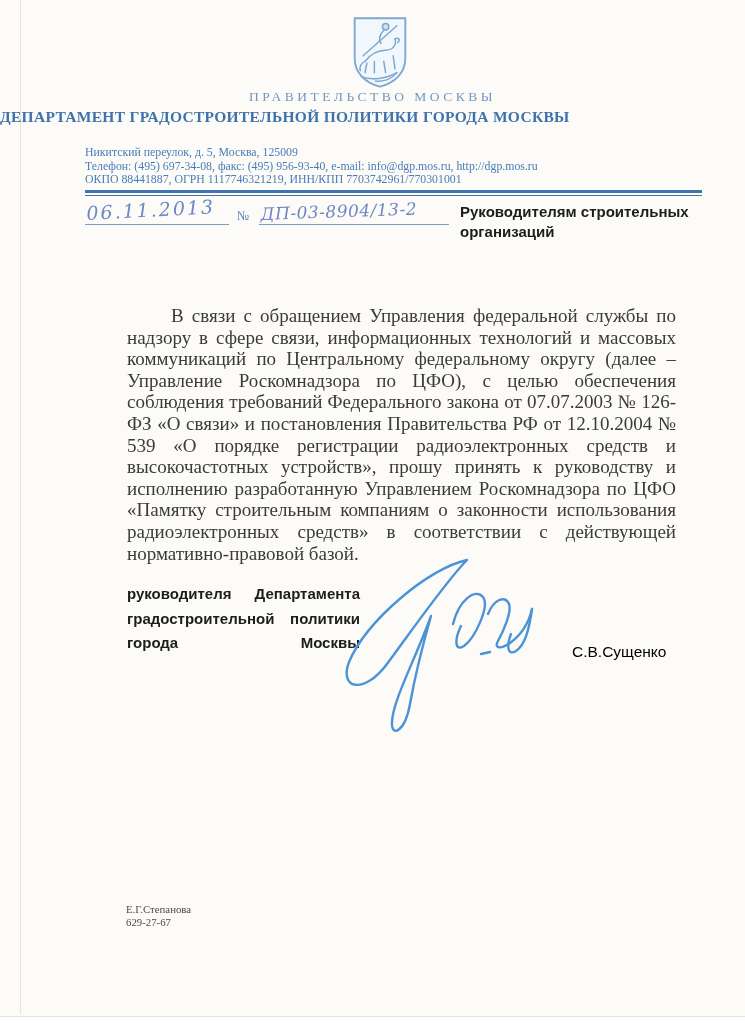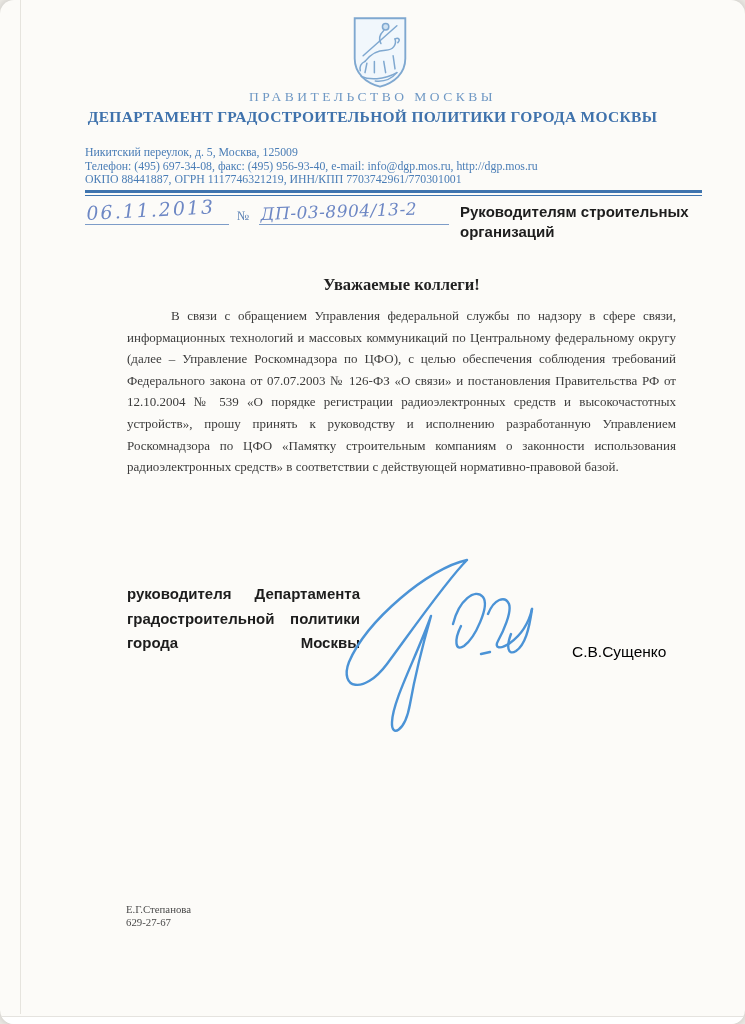--- a/index.html
+++ b/index.html
@@ -7,41 +7,40 @@
     background:#e9e7e2;
     font-family:"Liberation Serif", serif;
   }
   .page{
     position:relative;
     width:745px;height:1024px;
     margin:0 auto;
     background:#fcfbf8;
     overflow:hidden;
     box-shadow:0 0 6px rgba(0,0,0,.15);
-    border-radius:14px;
   }
   .scan-edge{
     position:absolute;left:20px;top:0;bottom:10px;width:1px;
     background:rgba(190,185,175,.35);
   }
   .scan-bottom{
     position:absolute;left:0;right:0;bottom:0;height:7px;background:#ffffff;
     border-top:1px solid rgba(190,185,175,.4);
   }
   
   .emblem{position:absolute;left:350px;top:13px;width:60px;height:78px;}
   .gov-line{
     position:absolute;left:0;top:89px;width:745px;
     text-align:center;
     font-size:13.5px;letter-spacing:3.5px;
     color:#6f98c4;
   }
   .dep-line{
     position:absolute;left:0;top:108px;width:745px;
-    text-align:center;
+    text-align:left;
     font-weight:bold;font-size:15.5px;letter-spacing:.3px;
     color:#3f72ac;
   }
   .addr-block{
     position:absolute;left:85px;top:146px;width:620px;
     font-size:11.8px;line-height:13.5px;
     color:#4a7db6;
   }
   .double-rule{
     position:absolute;left:85px;top:190px;width:617px;height:2px;
@@ -87,21 +86,21 @@
     color:#1d1d1d;
   }
   
   .salutation{
     position:absolute;left:127px;top:275px;width:549px;
     text-align:center;font-weight:bold;font-size:16.5px;
     color:#222;
   }
   .body-par{
     position:absolute;left:127px;top:305px;width:549px;
-    font-size:13px;line-height:21.6px;
+    font-size:19px;line-height:21.6px;
     text-align:justify;text-indent:44px;
     color:#3b3b3b;
   }
   .attachment{
     position:absolute;left:127px;top:528px;
     font-size:16px;color:#3b3b3b;
   }
   
   .position-block{
     position:absolute;left:127px;top:582px;width:233px;
@@ -166,21 +165,20 @@
       <span class="hand hand-num">ДП-03-8904/13-2</span>
     </span>
   </div>
 
 
   <div class="recipient">
     <div>Руководителям строительных</div>
     <div>организаций</div>
   </div>
 
-  <div class="salutation">Уважаемые коллеги!</div>
 
   <div class="body-par">В связи с обращением Управления федеральной службы по надзору в сфере связи, информационных технологий и массовых коммуникаций по Центральному федеральному округу (далее – Управление Роскомнадзора по ЦФО), с целью обеспечения соблюдения требований Федерального закона от 07.07.2003 № 126-ФЗ «О связи» и постановления Правительства РФ от 12.10.2004 № 539 «О порядке регистрации радиоэлектронных средств и высокочастотных устройств», прошу принять к руководству и исполнению разработанную Управлением Роскомнадзора по ЦФО «Памятку строительным компаниям о законности использования радиоэлектронных средств» в соответствии с действующей нормативно-правовой базой.</div>
 
 
   <div class="position-block">
     <div class="pl">руководителя Департамента</div>
     <div class="pl">градостроительной политики</div>
     <div class="pl">города Москвы</div>
   </div>
 

